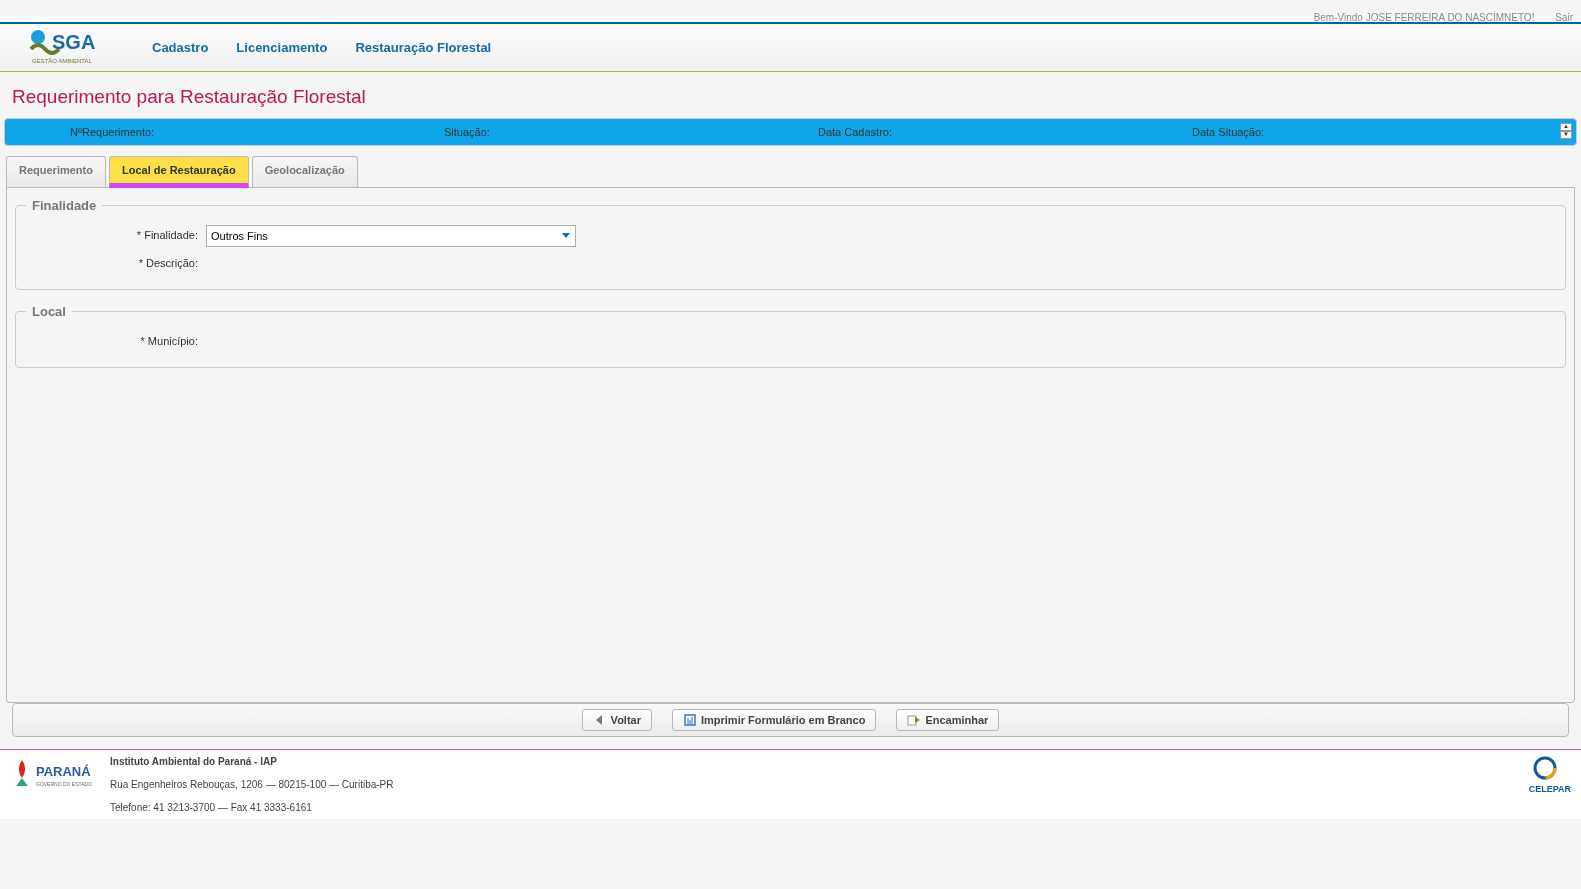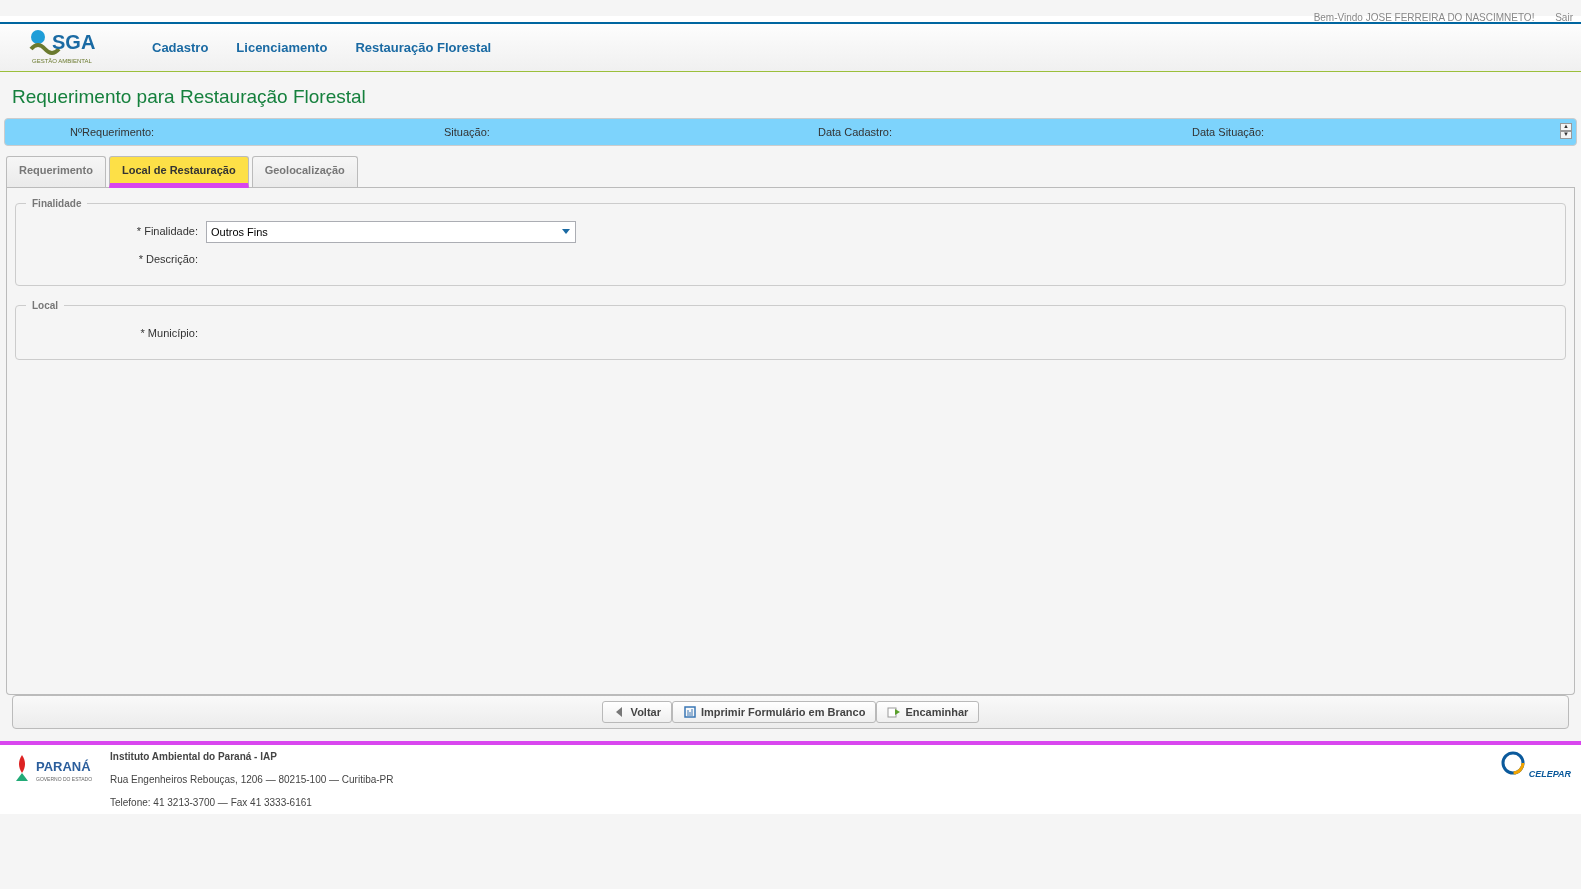--- a/index.html
+++ b/index.html
@@ -8,55 +8,55 @@
 .top-strip { background: #fff; border-bottom: 2px solid #0066a0; height: 8px; position: relative; margin-top: 16px; }
 .user-bar { position: absolute; top: -4px; right: 8px; font-size: 10px; color: #888; }
 .user-bar .sair { margin-left: 18px; color: #888; cursor: pointer; }
 
 .header { background: linear-gradient(#fdfdfd, #f0f0f0); border-bottom: 1px solid #9bbf3b; display: flex; align-items: center; padding: 0 24px; height: 48px; }
 .logo { display: flex; align-items: center; margin-right: 18px; }
 .logo-svg { width: 110px; height: 42px; }
 .menu { display: flex; gap: 28px; }
 .menu a { color: #1a6aa3; font-weight: bold; font-size: 13px; text-decoration: none; cursor: pointer; }
 
-.page-title { font-size: 19px; color: #15803d; padding: 14px 12px 10px; }
+.page-title { font-size: 19px; color: #be185d; padding: 14px 12px 10px; }
 
-.info-row { background: #7dd3fc; border: 1px solid #ccc; border-radius: 4px; margin: 0 4px 10px; padding: 7px 10px; display: flex; position: relative; font-size: 11px; color: #333; }
+.info-row { background: #0ea5e9; border: 1px solid #ccc; border-radius: 4px; margin: 0 4px 10px; padding: 7px 10px; display: flex; position: relative; font-size: 11px; color: #333; }
 .info-row .cell { flex: 1; }
 .info-row .cell:first-child { padding-left: 55px; }
 .spinner { position: absolute; right: 4px; top: 4px; width: 12px; height: 18px; display: flex; flex-direction: column; }
 .spinner div { border: 1px solid #999; height: 8px; width: 12px; font-size: 6px; text-align: center; line-height: 5px; cursor: pointer; background: #f5f5f5; }
 
 .tabs-wrap { margin: 0 6px; }
 .tabs { display: flex; border-bottom: 1px solid #bbb; }
 .tab { padding: 7px 12px; border: 1px solid #bbb; border-bottom: none; background: linear-gradient(#f6f6f6,#eaeaea); margin-right: 3px; border-radius: 3px 3px 0 0; cursor: pointer; color: #777; font-weight: bold; font-size: 11px; }
 .tab.active { background: #fde047; color: #333; border-bottom: 5px solid #d946ef; margin-bottom: -1px; }
 
 .panel { border: 1px solid #bbb; border-top: none; border-radius: 0 0 4px 4px; padding: 10px 8px 30px; background: #f5f5f5; }
 
 fieldset { border: 1px solid #ccc; border-radius: 4px; margin-bottom: 14px; padding: 12px 10px 14px; }
-legend { font-size: 10px; color: #777; font-weight: bold; padding: 0 6px; }
+legend { font-size: 13px; color: #777; font-weight: bold; padding: 0 6px; }
 .form-row { display: flex; align-items: flex-start; margin-bottom: 6px; }
 .form-row label { width: 180px; text-align: right; padding-right: 8px; padding-top: 4px; font-size: 11px; }
 .select-wrap { position: relative; width: 370px; }
 .select-wrap select { width: 100%; height: 22px; border: 1px solid #abadb3; background: #fff; font-size: 11px; padding: 0 20px 0 4px; appearance: none; -webkit-appearance: none; }
 .select-caret { position: absolute; right: 6px; top: 8px; pointer-events: none; width: 0; height: 0; border-left: 4px solid transparent; border-right: 4px solid transparent; border-top: 5px solid #1a6aa3; }
 textarea { width: 515px; height: 66px; border: 1px solid #abadb3; font-size: 11px; padding: 3px 4px; font-family: Verdana, Arial, sans-serif; resize: none; }
 
 .filler { height: 290px; }
 
-.action-bar { margin: 0 12px 12px; border: 1px solid #bbb; border-radius: 4px; background: linear-gradient(#f9f9f9,#ececec); padding: 5px; display: flex; justify-content: center; gap: 0; }
+.action-bar { margin: 0 12px 12px; border: 1px solid #bbb; border-radius: 4px; background: linear-gradient(#f9f9f9,#ececec); padding: 5px; display: flex; justify-content: center; gap: 20px; }
 .btn { display: inline-flex; align-items: center; gap: 4px; border: 1px solid #b9b9b9; border-radius: 3px; background: linear-gradient(#ffffff,#efefef); padding: 3px 10px; font-size: 11px; font-weight: bold; color: #444; cursor: pointer; }
 .btn svg { width: 14px; height: 14px; }
 
-.footer { border-top: 4px solid #d946ef; background: #fff; padding: 6px 10px; display: flex; align-items: flex-start; justify-content: space-between; font-size: 10px; color: #444; }
+.footer { border-top: 1px solid #d946ef; background: #fff; padding: 6px 10px; display: flex; align-items: flex-start; justify-content: space-between; font-size: 10px; color: #444; }
 .footer-left { display: flex; gap: 12px; align-items: flex-start; }
 .footer .text strong { font-size: 10px; }
 .footer .text div { margin-top: 12px; }
-.celepar { display: flex; flex-direction: row; align-items: flex-end; font-style: italic; }
+.celepar { display: flex; flex-direction: column; align-items: flex-start; }
 </style>
 </head>
 <body>
 
 <div class="top-strip">
   <div class="user-bar">
     <span>Bem-Vindo JOSE FERREIRA DO NASCIMNETO!</span>
     <span class="sair">Sair</span>
   </div>
 </div>

